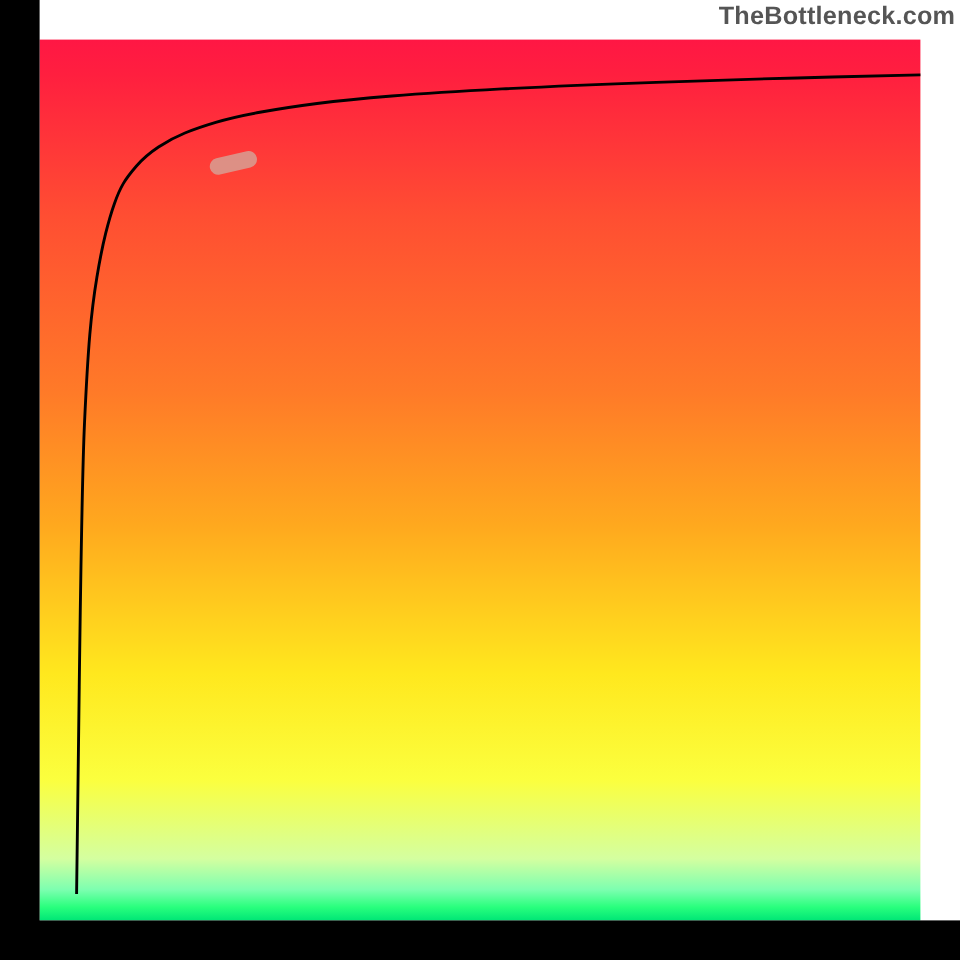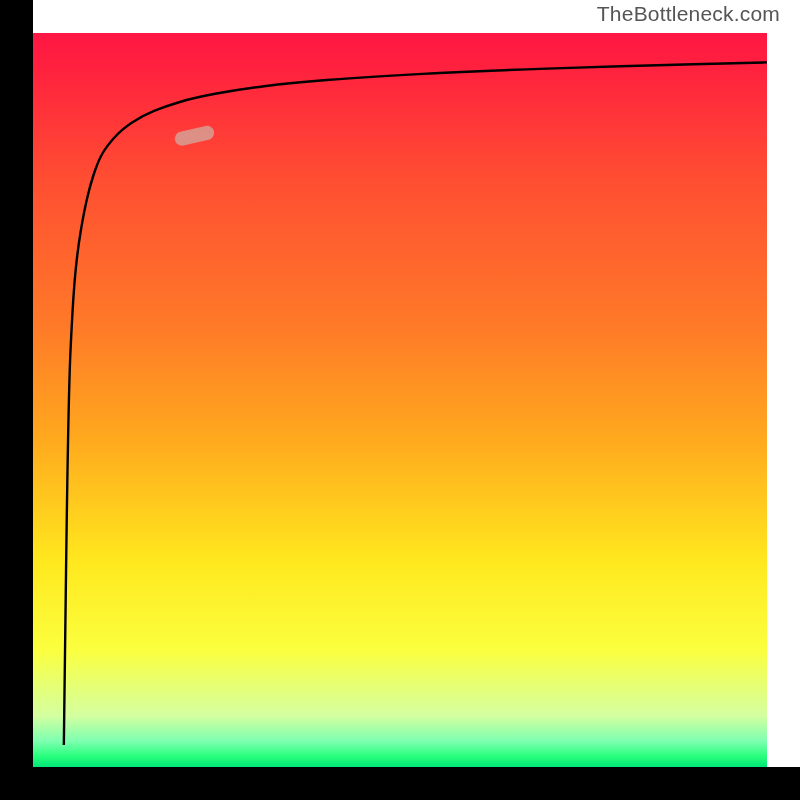--- a/index.html
+++ b/index.html
@@ -12,23 +12,23 @@
     overflow: hidden;
   }
   .stage {
     position: relative;
     width: 800px;
     height: 800px;
   }
   .branding {
     position: absolute;
     top: 2px;
-    right: 20px;
+    right: 4px;
     font-size: 21px;
-    font-weight: 400;
+    font-weight: 700;
     color: #555;
     letter-spacing: 0.2px;
     z-index: 5;
   }
   svg.chart {
     position: absolute;
     top: 0;
     left: 0;
     width: 800px;
     height: 800px;

